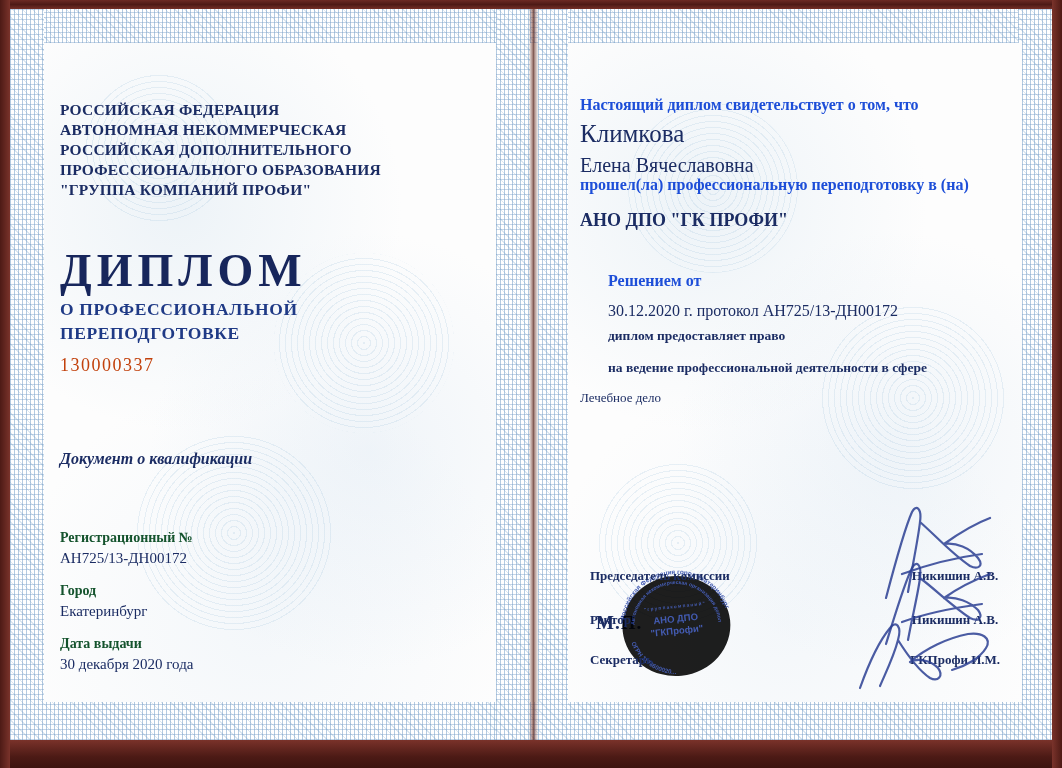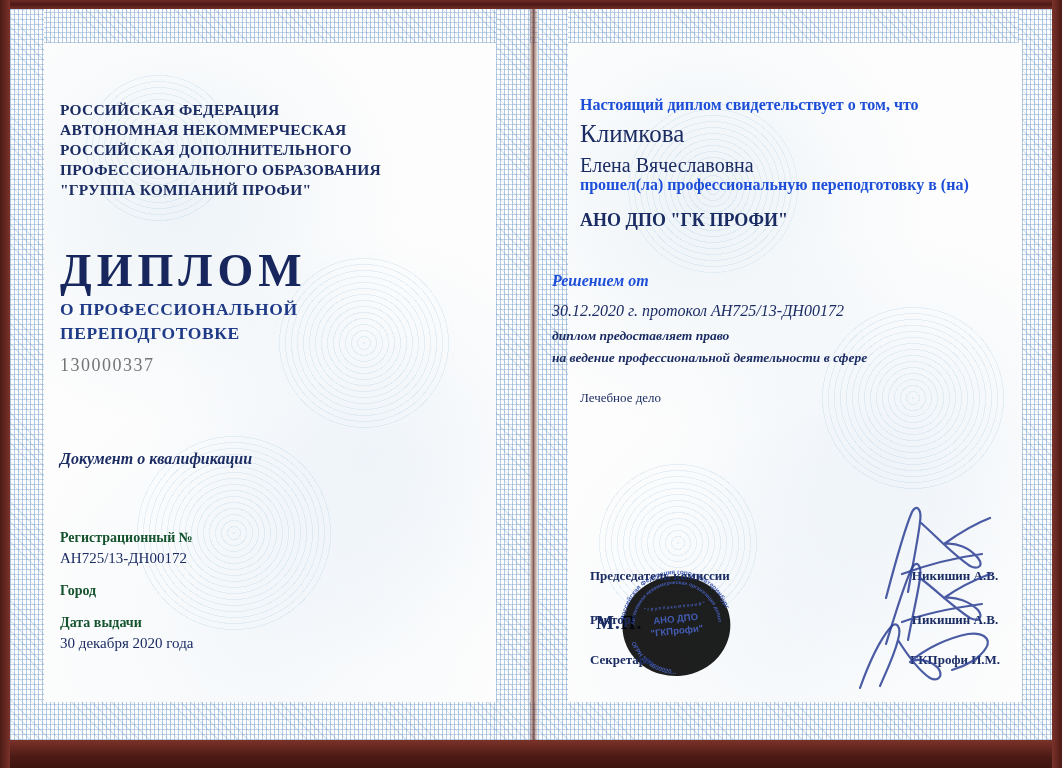--- a/index.html
+++ b/index.html
@@ -130,21 +130,21 @@
     font-family: "Liberation Serif", serif;
     font-weight: bold;
     font-size: 17.5px;
     letter-spacing: 0.6px;
     color: #1f3a86;
     line-height: 24px;
   }
   .diplom-number {
     font-family: "Liberation Serif", serif;
     font-size: 18px;
-    color: #737373;
+    color: #c2410c;
     letter-spacing: 1.5px;
     margin-top: 10px;
   }
   .doc-kind {
     font-family: "Liberation Serif", serif;
     font-style: italic;
     font-weight: bold;
     font-size: 16px;
     color: #1b2c63;
   }
@@ -320,20 +320,21 @@
   </div>
 
   <div class="panel" style="left:60px; top:450px; width:420px;">
     <div class="doc-kind">Документ о квалификации</div>
   </div>
 
   <div class="panel" style="left:60px; top:530px; width:420px;">
     <div class="reg-label">Регистрационный №</div>
     <div class="reg-value" style="margin-top:4px;">АН725/13-ДН00172</div>
     <div class="city-label" style="margin-top:16px;">Город</div>
+    <div class="city-value" style="margin-top:4px;">Екатеринбург</div>
     <div class="date-label" style="margin-top:16px;">Дата выдачи</div>
     <div class="date-value" style="margin-top:4px;">30 декабря 2020 года</div>
   </div>
 
   <div class="panel" style="left:580px; top:96px; width:430px;">
     <div class="r-small">Настоящий диплом свидетельствует о том, что</div>
   </div>
 
   <div class="panel" style="left:580px; top:118px; width:430px;">
     <div class="r-name">Климкова</div>
@@ -341,25 +342,25 @@
   </div>
 
   <div class="panel" style="left:580px; top:176px; width:430px;">
     <div class="r-small">прошел(ла) профессиональную переподготовку в (на)</div>
   </div>
 
   <div class="panel" style="left:580px; top:210px; width:430px;">
     <div class="r-org">АНО ДПО "ГК ПРОФИ"</div>
   </div>
 
-  <div class="panel" style="left:552px; top:272px; width:430px;font-style:italic;">
+  <div class="panel" style="left:608px; top:272px; width:430px;">
     <div class="r-small">Решением от</div>
     <div class="r-mid" style="margin-top:12px;">30.12.2020 г. протокол АН725/13-ДН00172</div>
     <div class="r-right-line" style="margin-top:8px;">диплом предоставляет право</div>
-    <div class="r-right-line" style="margin-top:6px;">на ведение профессиональной деятельности в сфере</div>
+    <div class="r-right-line" style="margin-top:16px;">на ведение профессиональной деятельности в сфере</div>
   </div>
 
   <div class="panel" style="left:580px; top:390px; width:430px;">
     <div class="r-spec">Лечебное дело</div>
   </div>
 
   <div class="mp-mark">М.П.</div>
 
   <div class="stamp">
     <svg width="128" height="116" viewBox="0 0 128 116">

